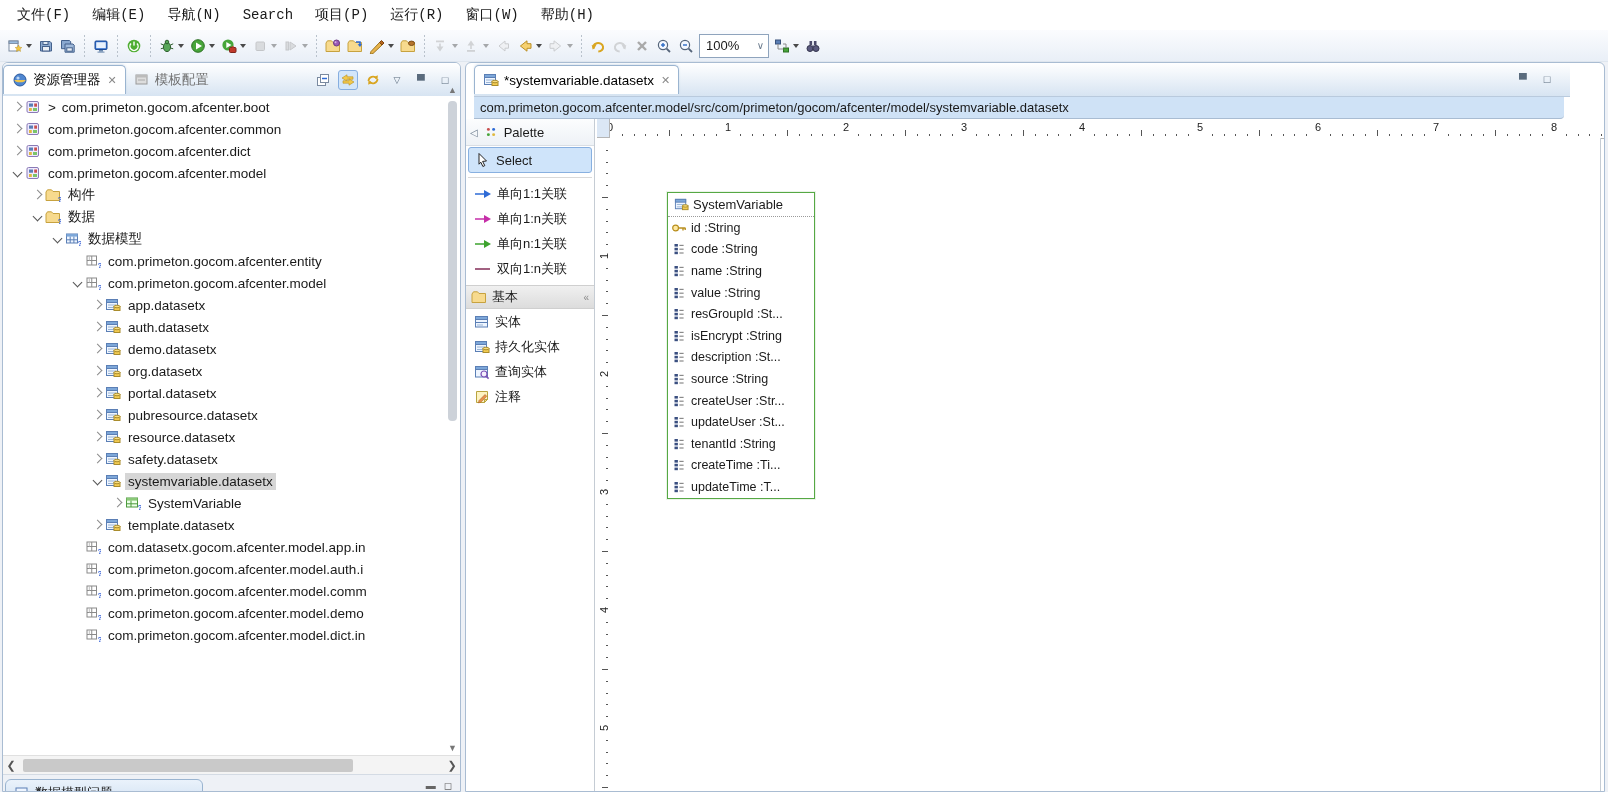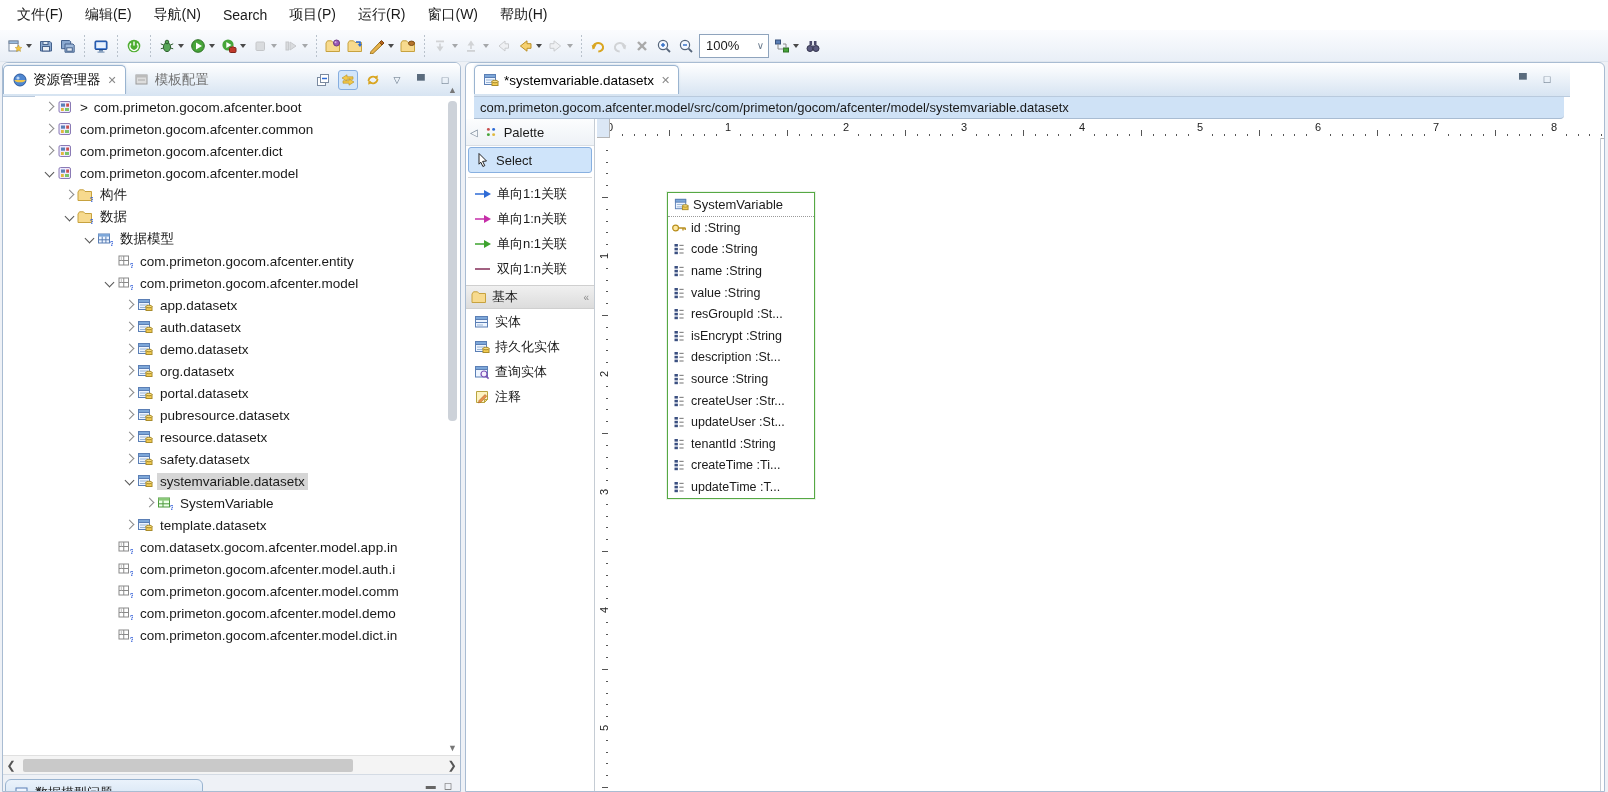--- a/index.html
+++ b/index.html
@@ -2,21 +2,21 @@
 <html><head>
 <meta charset="utf-8">
 <style>
   html,body{margin:0;padding:0;}
   body{width:1608px;height:792px;overflow:hidden;position:relative;
        font-family:"Liberation Sans","DejaVu Sans",sans-serif;
        background:#eef1f6;color:#1a1a1a;-webkit-font-smoothing:antialiased;}
   
   .menubar{position:absolute;left:0;top:0;width:100%;height:30px;background:#ffffff;
            display:flex;align-items:center;padding-left:6px;box-sizing:border-box;font-size:14px;}
-  .menu-item{padding:4px 11px;cursor:default;white-space:nowrap;}
+  .menu-item{padding:4px 11px;cursor:default;white-space:nowrap;font-family:Liberation Mono, monospace;}
   
   .toolbar{position:absolute;left:0;top:30px;width:100%;height:32px;
            background:linear-gradient(#fbfcfe,#e9eff7);display:flex;align-items:center;
            padding-left:4px;box-sizing:border-box;border-bottom:1px solid #dfe6ee;}
   .tbtn{display:flex;align-items:center;height:24px;padding:0 2px;border-radius:3px;margin:0 1px;}
   .tbtn.disabled{opacity:.45;}
   .caret{width:0;height:0;border-left:3.5px solid transparent;border-right:3.5px solid transparent;
          border-top:4px solid #4a4a4a;margin-left:3px;}
   .tsep{width:1px;height:22px;margin:0 5px;background:repeating-linear-gradient(#b9c2cc 0 2px,transparent 2px 4px);}
   .ic{display:inline-flex;width:16px;height:16px;align-items:center;justify-content:center;}
@@ -33,21 +33,21 @@
           border-bottom:1px solid #b9cadd;position:relative;}
   .vtab{display:flex;align-items:center;height:28px;padding:0 8px;font-size:13.5px;color:#6e6e6e;
         white-space:nowrap;gap:5px;}
   .vtab.active{background:#fff;border:1px solid #9ab4d0;border-bottom:none;border-radius:5px 5px 0 0;
                color:#000;box-shadow:0 -1px 2px rgba(120,150,190,.25);}
   .tabx{color:#8a8a8a;font-size:11px;margin-left:2px;}
   .tab-tools{position:absolute;right:6px;top:7px;display:flex;align-items:center;gap:6px;}
   .ttool{width:18px;height:18px;display:flex;align-items:center;justify-content:center;border-radius:3px;}
   .ttool.hl{background:#d3e6fa;border:1px solid #86aee0;}
   
-  #tree{position:absolute;left:0;top:33px;right:0;bottom:35px;overflow:hidden;font-size:13.5px;background:#fff;margin-left:32px;}
+  #tree{position:absolute;left:0;top:33px;right:0;bottom:35px;overflow:hidden;font-size:13.5px;background:#fff;}
   .trow{display:flex;align-items:center;height:22px;white-space:nowrap;}
   .tarrow{width:16px;height:16px;flex:0 0 16px;position:relative;}
   .tarrow.c::after,.tarrow.e::after{content:"";position:absolute;left:5px;top:4px;width:6px;height:6px;
         border-right:1.4px solid #8a8a8a;border-bottom:1.4px solid #8a8a8a;transform:rotate(-45deg);}
   .tarrow.e::after{transform:rotate(45deg);border-color:#555;}
   .tlbl{margin-left:4px;padding:1px 3px;}
   .trow.sel .tlbl{background:#d6d6d6;}
   .dirty{margin-right:2px;}
   
   .vsb{position:absolute;right:1px;top:34px;bottom:36px;width:13px;}

